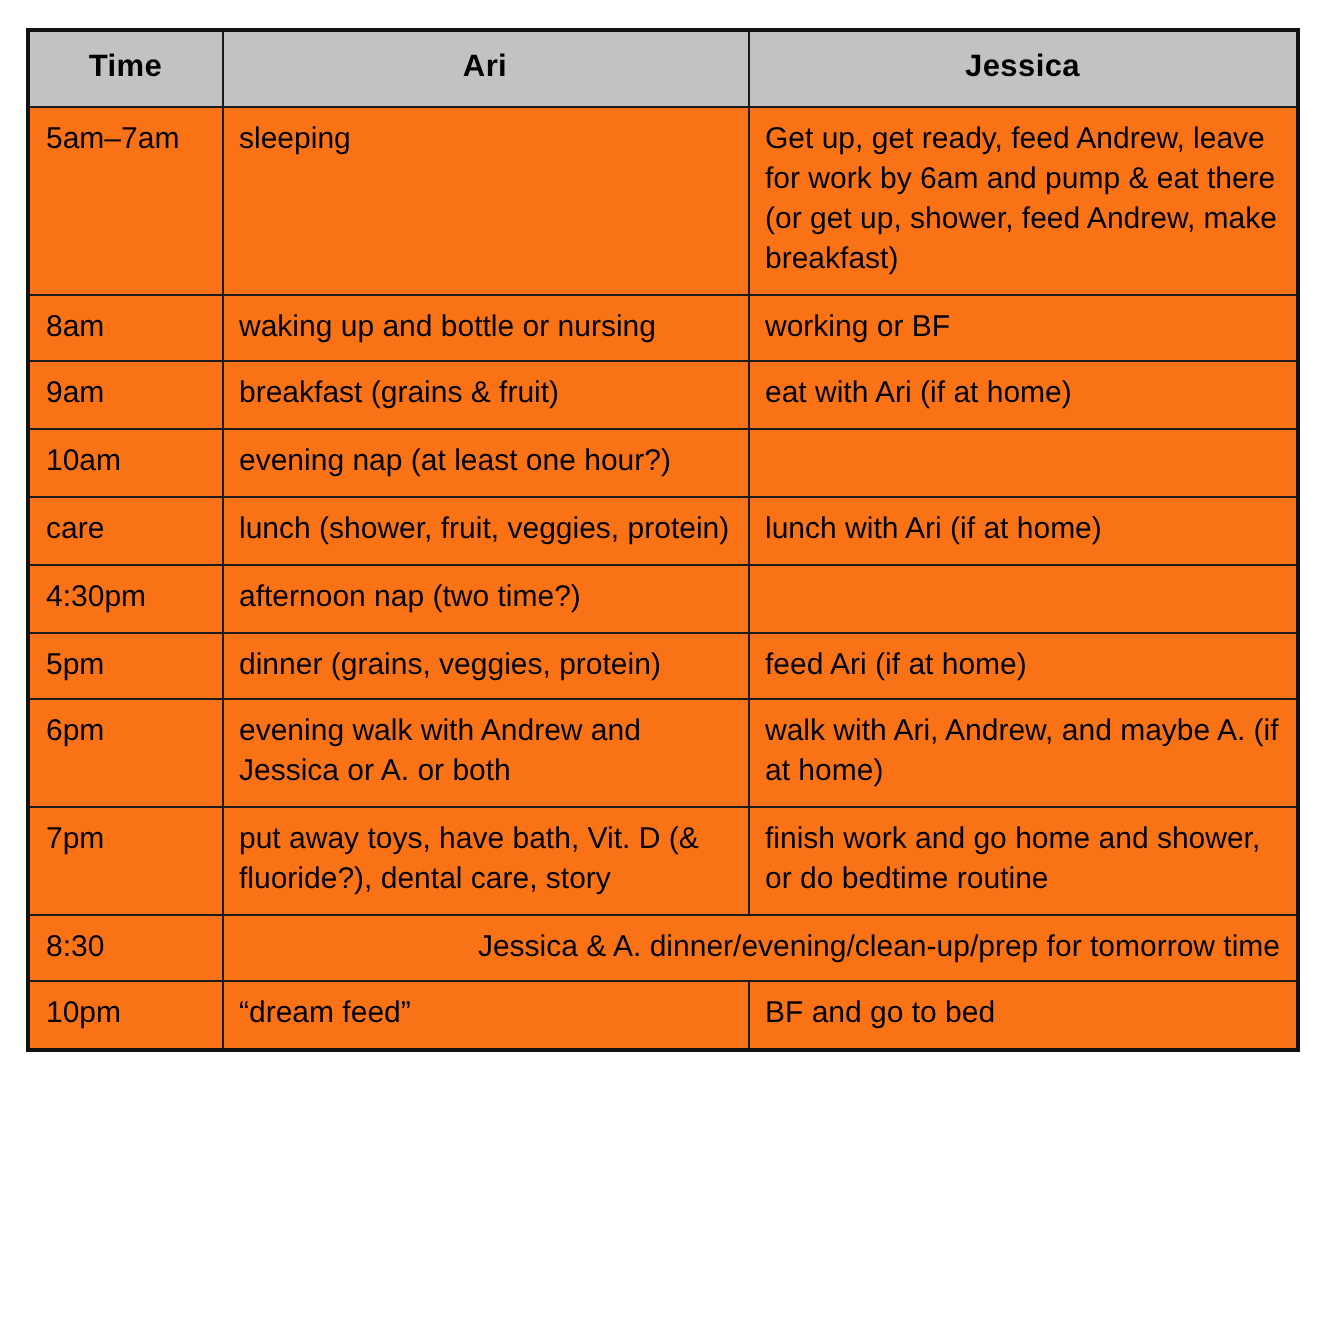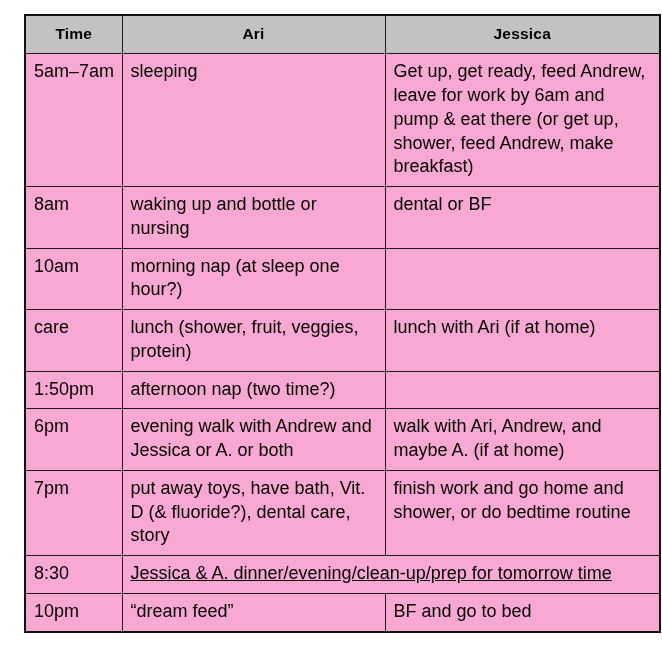--- a/index.html
+++ b/index.html
@@ -18,50 +18,48 @@
     position: absolute;
     left: 13px;
     top: 14px;
     width: 635px;
   }
   table.schedule {
     border-collapse: collapse;
     table-layout: fixed;
     width: 635px;
     border: 2px solid #111111;
-    margin-left: 11px;
   }
   table.schedule col.c-time  { width: 97px; }
   table.schedule col.c-ari   { width: 263px; }
   table.schedule col.c-jess  { width: 275px; }
 
   table.schedule th,
   table.schedule td {
     border: 1px solid #1b1b1b;
     vertical-align: top;
-    font-size: 18px;
+    font-size: 15px;
     line-height: 1.32;
     padding: 6px 8px 7px 8px;
-    background: #f9a8d4;
+    background: #f97316;
   }
   table.schedule thead th {
     background: #c2c2c2;
     text-align: center;
     font-weight: bold;
     font-size: 15.5px;
     padding: 8px 6px 9px 6px;
     vertical-align: middle;
     letter-spacing: 0.2px;
   }
   table.schedule td.time-cell {
     white-space: nowrap;
   }
   table.schedule td.merged-cell {
-    text-align: left;
-    text-decoration: underline;
+    text-align: right;
   }
   table.schedule td.empty-cell { }
 </style>
 </head>
 <body>
 
 <div id="schedule-wrap">
   <table class="schedule">
     <colgroup>
       <col class="c-time">
@@ -77,36 +75,46 @@
     </thead>
     <tbody id="schedule-body">
         <tr>
           <td class="time-cell">5am–7am</td>
           <td>sleeping</td>
           <td>Get up, get ready, feed Andrew, leave for work by 6am and pump &amp; eat there (or get up, shower, feed Andrew, make breakfast)</td>
         </tr>
         <tr>
           <td class="time-cell">8am</td>
           <td>waking up and bottle or nursing</td>
-          <td>dental or BF</td>
+          <td>working or BF</td>
+        </tr>
+        <tr>
+          <td class="time-cell">9am</td>
+          <td>breakfast (grains &amp; fruit)</td>
+          <td>eat with Ari (if at home)</td>
         </tr>
         <tr>
           <td class="time-cell">10am</td>
-          <td>morning nap (at sleep one hour?)</td>
+          <td>evening nap (at least one hour?)</td>
           <td class="empty-cell"></td>
         </tr>
         <tr>
           <td class="time-cell">care</td>
           <td>lunch (shower, fruit, veggies, protein)</td>
           <td>lunch with Ari (if at home)</td>
         </tr>
         <tr>
-          <td class="time-cell">1:50pm</td>
+          <td class="time-cell">4:30pm</td>
           <td>afternoon nap (two time?)</td>
           <td class="empty-cell"></td>
+        </tr>
+        <tr>
+          <td class="time-cell">5pm</td>
+          <td>dinner (grains, veggies, protein)</td>
+          <td>feed Ari (if at home)</td>
         </tr>
         <tr>
           <td class="time-cell">6pm</td>
           <td>evening walk with Andrew and Jessica or A. or both</td>
           <td>walk with Ari, Andrew, and maybe A. (if at home)</td>
         </tr>
         <tr>
           <td class="time-cell">7pm</td>
           <td>put away toys, have bath, Vit. D (&amp; fluoride?), dental care, story</td>
           <td>finish work and go home and shower, or do bedtime routine</td>

